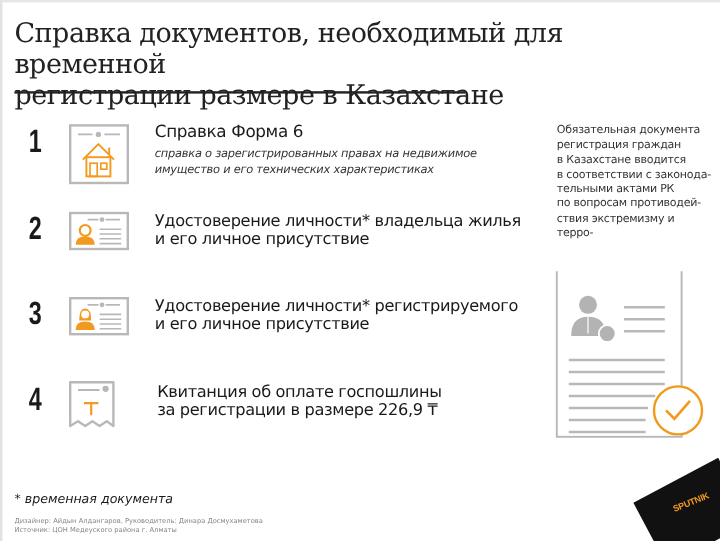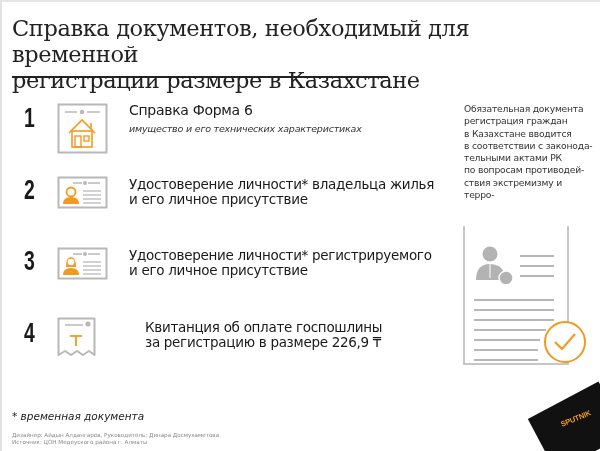--- a/index.html
+++ b/index.html
@@ -44,20 +44,21 @@
       <polyline points="12,30 25,17 38,30" fill="none" stroke="#f29a1f" stroke-width="1.6"></polyline>
       <line x1="34" y1="20" x2="34" y2="26" stroke="#f29a1f" stroke-width="1.6"></line>
       <rect x="15" y="28" width="20" height="16" fill="none" stroke="#f29a1f" stroke-width="1.6"></rect>
       <rect x="18" y="33" width="6" height="11" fill="none" stroke="#f29a1f" stroke-width="1.4"></rect>
       <rect x="27" y="33" width="5" height="5" fill="none" stroke="#f29a1f" stroke-width="1.4"></rect>
     </svg>
   </div>
   <div class="text" style="top:5px;font-size:14px;">
     <span>Справка </span><b>Форма 6</b>
     <div class="sub">
+      <div>справка о зарегистрированных правах на недвижимое</div>
       <div>имущество и его технических характеристиках</div>
     </div>
   </div>
 </div>
 
 <div class="item" style="top:175px;height:40px;">
   <div class="num" style="top:0px;">2</div>
   <div class="icon" style="top:1px;">
     <svg width="52" height="34" viewBox="0 0 52 34">
       <rect x="1.5" y="1.5" width="48" height="30" fill="#fff" stroke="#b8b8b8" stroke-width="2"></rect>
@@ -105,23 +106,23 @@
   <div class="num" style="top:0px;">4</div>
   <div class="icon" style="top:-1px;">
     <svg width="40" height="46" viewBox="0 0 40 46">
       <path d="M1.5 1.5 H37.5 V38 L32 34 L26 38 L20 34 L14 38 L8 34 L1.5 38 Z" fill="#fff" stroke="#b8b8b8" stroke-width="2" stroke-linejoin="round"></path>
       <line x1="8" y1="8" x2="26" y2="8" stroke="#b8b8b8" stroke-width="1.5"></line>
       <circle cx="31" cy="7" r="2.6" fill="#b8b8b8"></circle>
       <line x1="13" y1="19" x2="25" y2="19" stroke="#f29a1f" stroke-width="1.8"></line>
       <line x1="19" y1="19" x2="19" y2="29" stroke="#f29a1f" stroke-width="1.8"></line>
     </svg>
   </div>
-  <div class="text" style="top:2px;left:145px;">
+  <div class="text" style="top:2px;left:131px;">
     <div>Квитанция об оплате госпошлины</div>
-    <div><span>за регистрацию в размере </span><b>226,9</b> <span>₸</span></div>
+    <div><span>за регистрации в размере </span><b>226,9</b> <span>₸</span></div>
   </div>
 </div>
 
 <div class="side-note">
   <div>Обязательная документа</div>
   <div>регистрация граждан</div>
   <div>в Казахстане вводится</div>
   <div>в соответствии с законода-</div>
   <div>тельными актами РК</div>
   <div>по вопросам противодей-</div>

